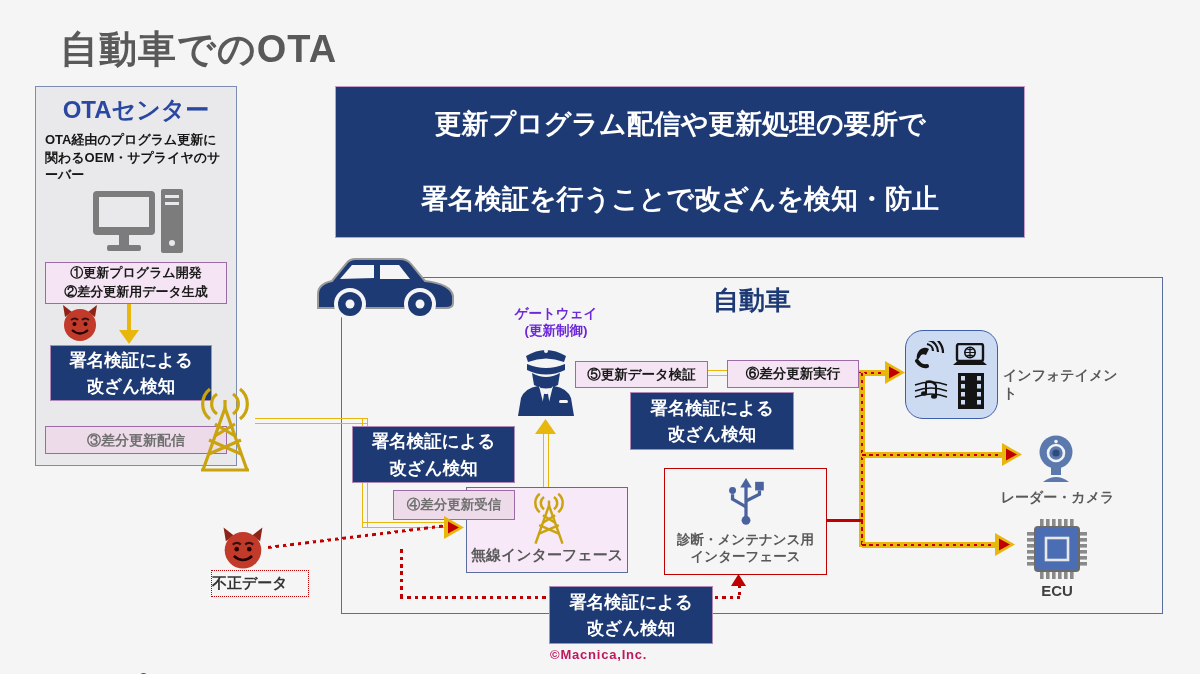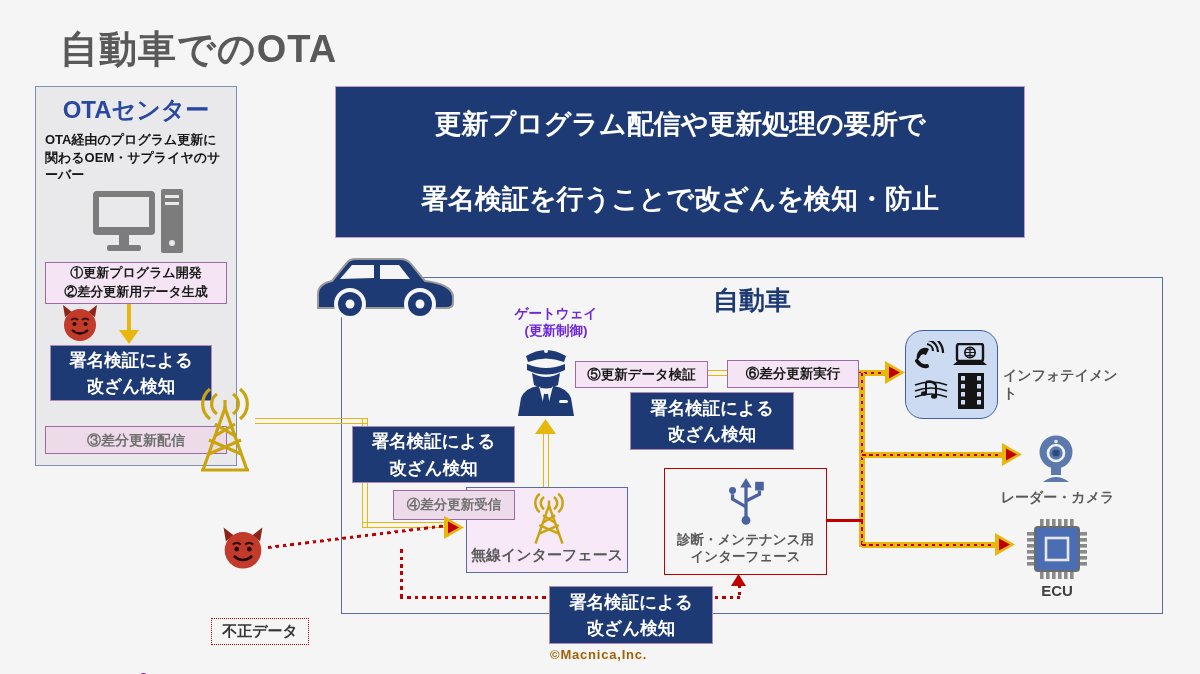--- a/index.html
+++ b/index.html
@@ -306,18 +306,18 @@
   <svg class="abs icon" style="left:219px;top:525px;" width="48" height="46" viewBox="0 0 42 40">
     <polygon points="4,2 13,9 6,14" fill="#8e2417"></polygon>
     <polygon points="38,2 29,9 36,14" fill="#8e2417"></polygon>
     <circle cx="21" cy="22" r="16" fill="#c23b2a"></circle>
     <path d="M12,17 q4,-3 7,0" stroke="#311" stroke-width="2" fill="none"></path>
     <path d="M30,17 q-4,-3 -7,0" stroke="#311" stroke-width="2" fill="none"></path>
     <circle cx="15.5" cy="21" r="2" fill="#200"></circle>
     <circle cx="26.5" cy="21" r="2" fill="#200"></circle>
     <path d="M13,27 q8,7 16,0" stroke="#200" stroke-width="2.2" fill="none"></path>
   </svg>
-  <div class="abs" style="left:211px;top:570px;width:98px;height:27px;border:1.6px dotted #c00000;box-sizing:border-box;text-align:center;line-height:24px;font-size:15px;font-weight:bold;color:#333;z-index:2;margin-top:48px;">不正データ</div>
+  <div class="abs" style="left:211px;top:570px;width:98px;height:27px;border:1.6px dotted #c00000;box-sizing:border-box;text-align:left;line-height:24px;font-size:15px;font-weight:bold;color:#333;z-index:2;">不正データ</div>
 
   <div class="abs logo" style="left:58px;top:626px;"><span>macn</span><span class="li">ı</span><span>ca</span></div>
-  <div class="abs" style="left:550px;top:647px;font-size:13px;font-weight:600;letter-spacing:0.8px;color:#a16207;">©Macnica,Inc.</div>
+  <div class="abs" style="left:550px;top:647px;font-size:13px;font-weight:600;letter-spacing:0.8px;color:#be185d;">©Macnica,Inc.</div>
 
 </div>
 
 </body></html>

